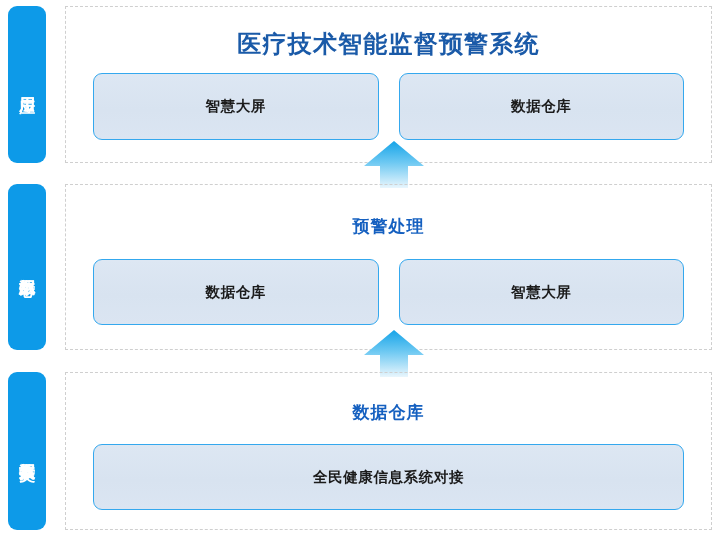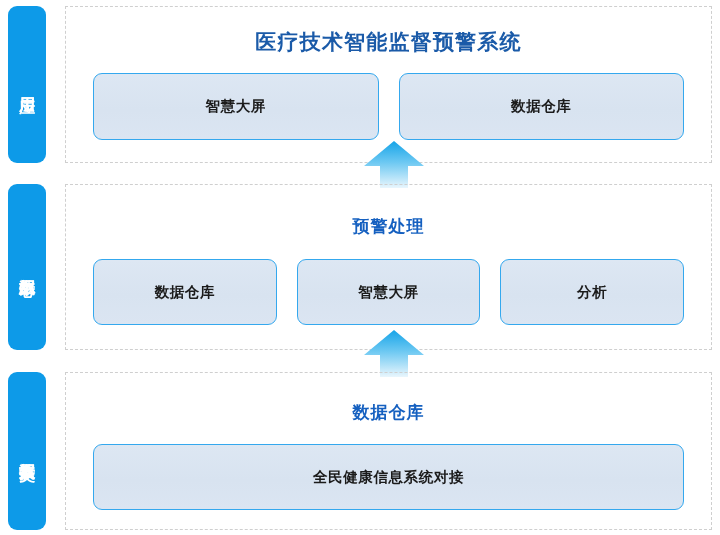--- a/index.html
+++ b/index.html
@@ -61,21 +61,21 @@
     right: 0;
     text-align: center;
     font-size: 17px;
     font-weight: bold;
     color: #1560c0;
     letter-spacing: 1px;
     white-space: nowrap;
   }
   .section-title.main {
     color: #1a5aa8;
-    font-size: 21px;
+    font-size: 24px;
     letter-spacing: 1.2px;
   }
 
   
   .node-row {
     position: absolute;
     left: 0;
     right: 0;
     display: flex;
     justify-content: flex-start;
@@ -137,21 +137,20 @@
 
   <div class="layer-tab" style="top:184px; height:166px;">
     <span class="layer-tab-text">数据中心层</span>
   </div>
 
   <div class="section" style="top:184px; height:166px;">
     <div class="section-title" style="top:30px;">预警处理</div>
     <div class="node-row" style="top:74px; height:66px; padding:0 27px; gap:20px;">
       <div class="node" style="flex:1 1 0;">数据仓库</div>
       <div class="node" style="flex:1 1 0;">智慧大屏</div>
-      <div class="node" style="flex:1 1 0;">分析</div>
     </div>
   </div>
 
   <div class="arrow" style="left:363px; top:329px;">
     <svg viewBox="0 0 62 48" preserveAspectRatio="none" aria-hidden="true">
       <defs>
         <linearGradient id="arrowGrad2" x1="0" y1="0" x2="0" y2="1">
           <stop offset="0%" stop-color="#16a4e8"></stop>
           <stop offset="45%" stop-color="#6cc8f2"></stop>
           <stop offset="100%" stop-color="#e9f6fd"></stop>

